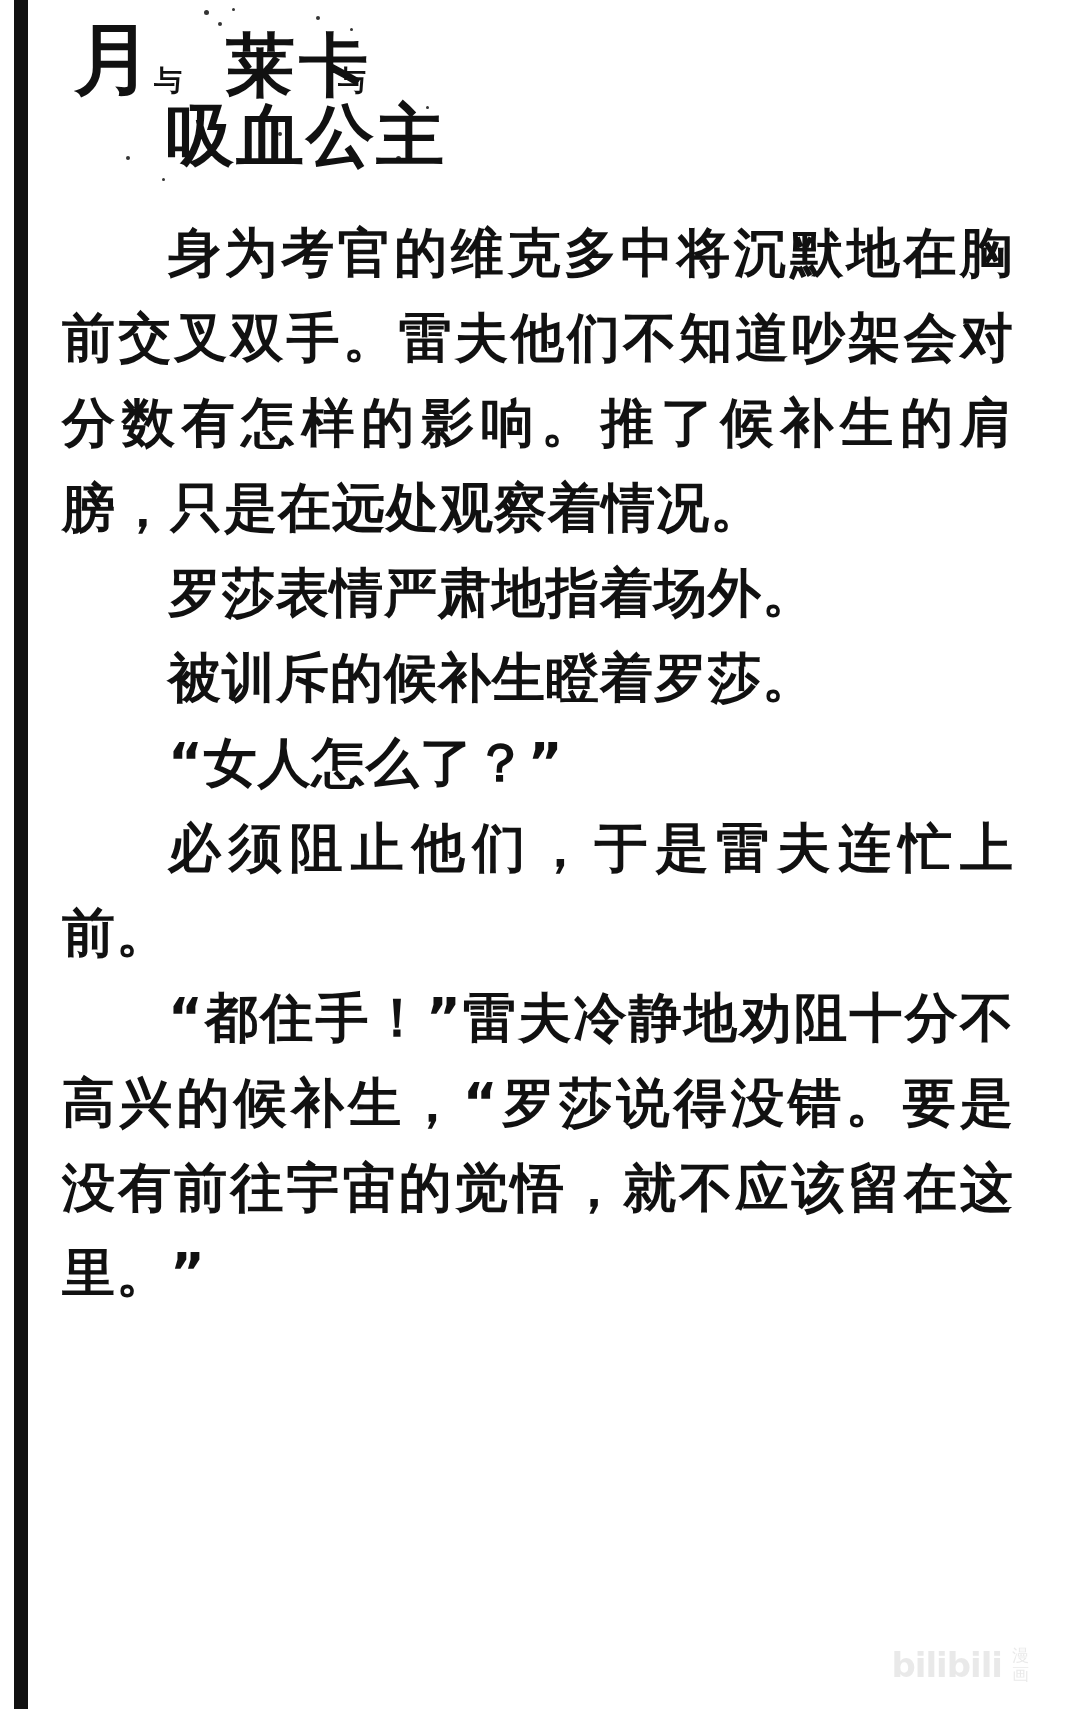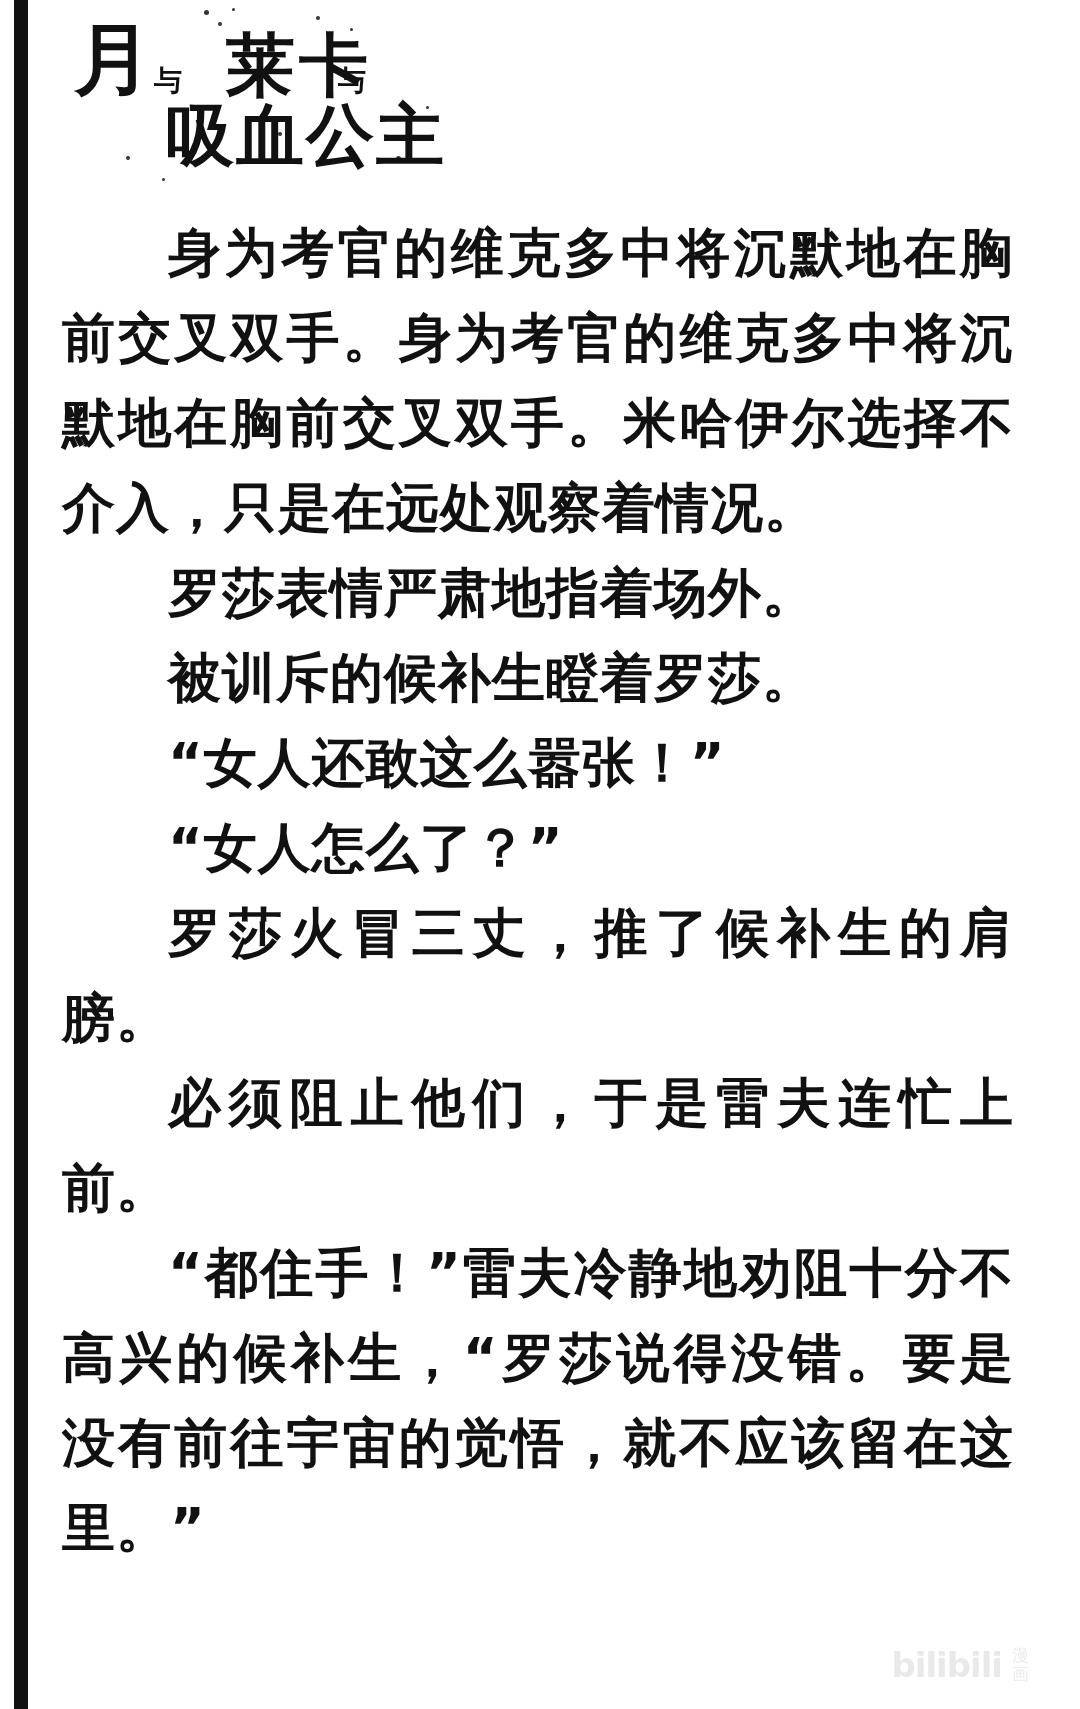--- a/index.html
+++ b/index.html
@@ -149,26 +149,24 @@
     <span class="speckle" style="left:250px;top:10px;width:4px;height:4px;"></span>
     <span class="speckle" style="left:284px;top:22px;width:3px;height:3px;"></span>
     <span class="speckle" style="left:212px;top:126px;width:4px;height:4px;"></span>
     <span class="speckle" style="left:330px;top:150px;width:5px;height:5px;"></span>
     <span class="speckle" style="left:360px;top:100px;width:3px;height:3px;"></span>
     <span class="speckle" style="left:60px;top:150px;width:4px;height:4px;"></span>
     <span class="speckle" style="left:96px;top:172px;width:3px;height:3px;"></span>
   </div>
 
   <div class="body-text">
-    <p>身为考官的维克多中将沉默地在胸前交叉双手。身为考官的维克多中将沉默地在胸前交叉双手。米哈伊尔选择不介入，只是在远处观察着情况。</p>
+    <p>身为考官的维克多中将沉默地在胸前交叉双手。雷夫他们不知道吵架会对分数有怎样的影响。推了候补生的肩膀，只是在远处观察着情况。</p>
     <p>罗莎表情严肃地指着场外。</p>
     <p>被训斥的候补生瞪着罗莎。</p>
-    <p>“女人还敢这么嚣张！”</p>
     <p>“女人怎么了？”</p>
-    <p>罗莎火冒三丈，推了候补生的肩膀。</p>
     <p>必须阻止他们，于是雷夫连忙上前。</p>
     <p>“都住手！”雷夫冷静地劝阻十分不高兴的候补生，“罗莎说得没错。要是没有前往宇宙的觉悟，就不应该留在这里。”</p>
 
   </div>
 
   <div class="watermark">
     <span class="wm-logo">bilibili</span>
     <span class="wm-text">
       <span>漫</span><br>
       <span>画</span>

